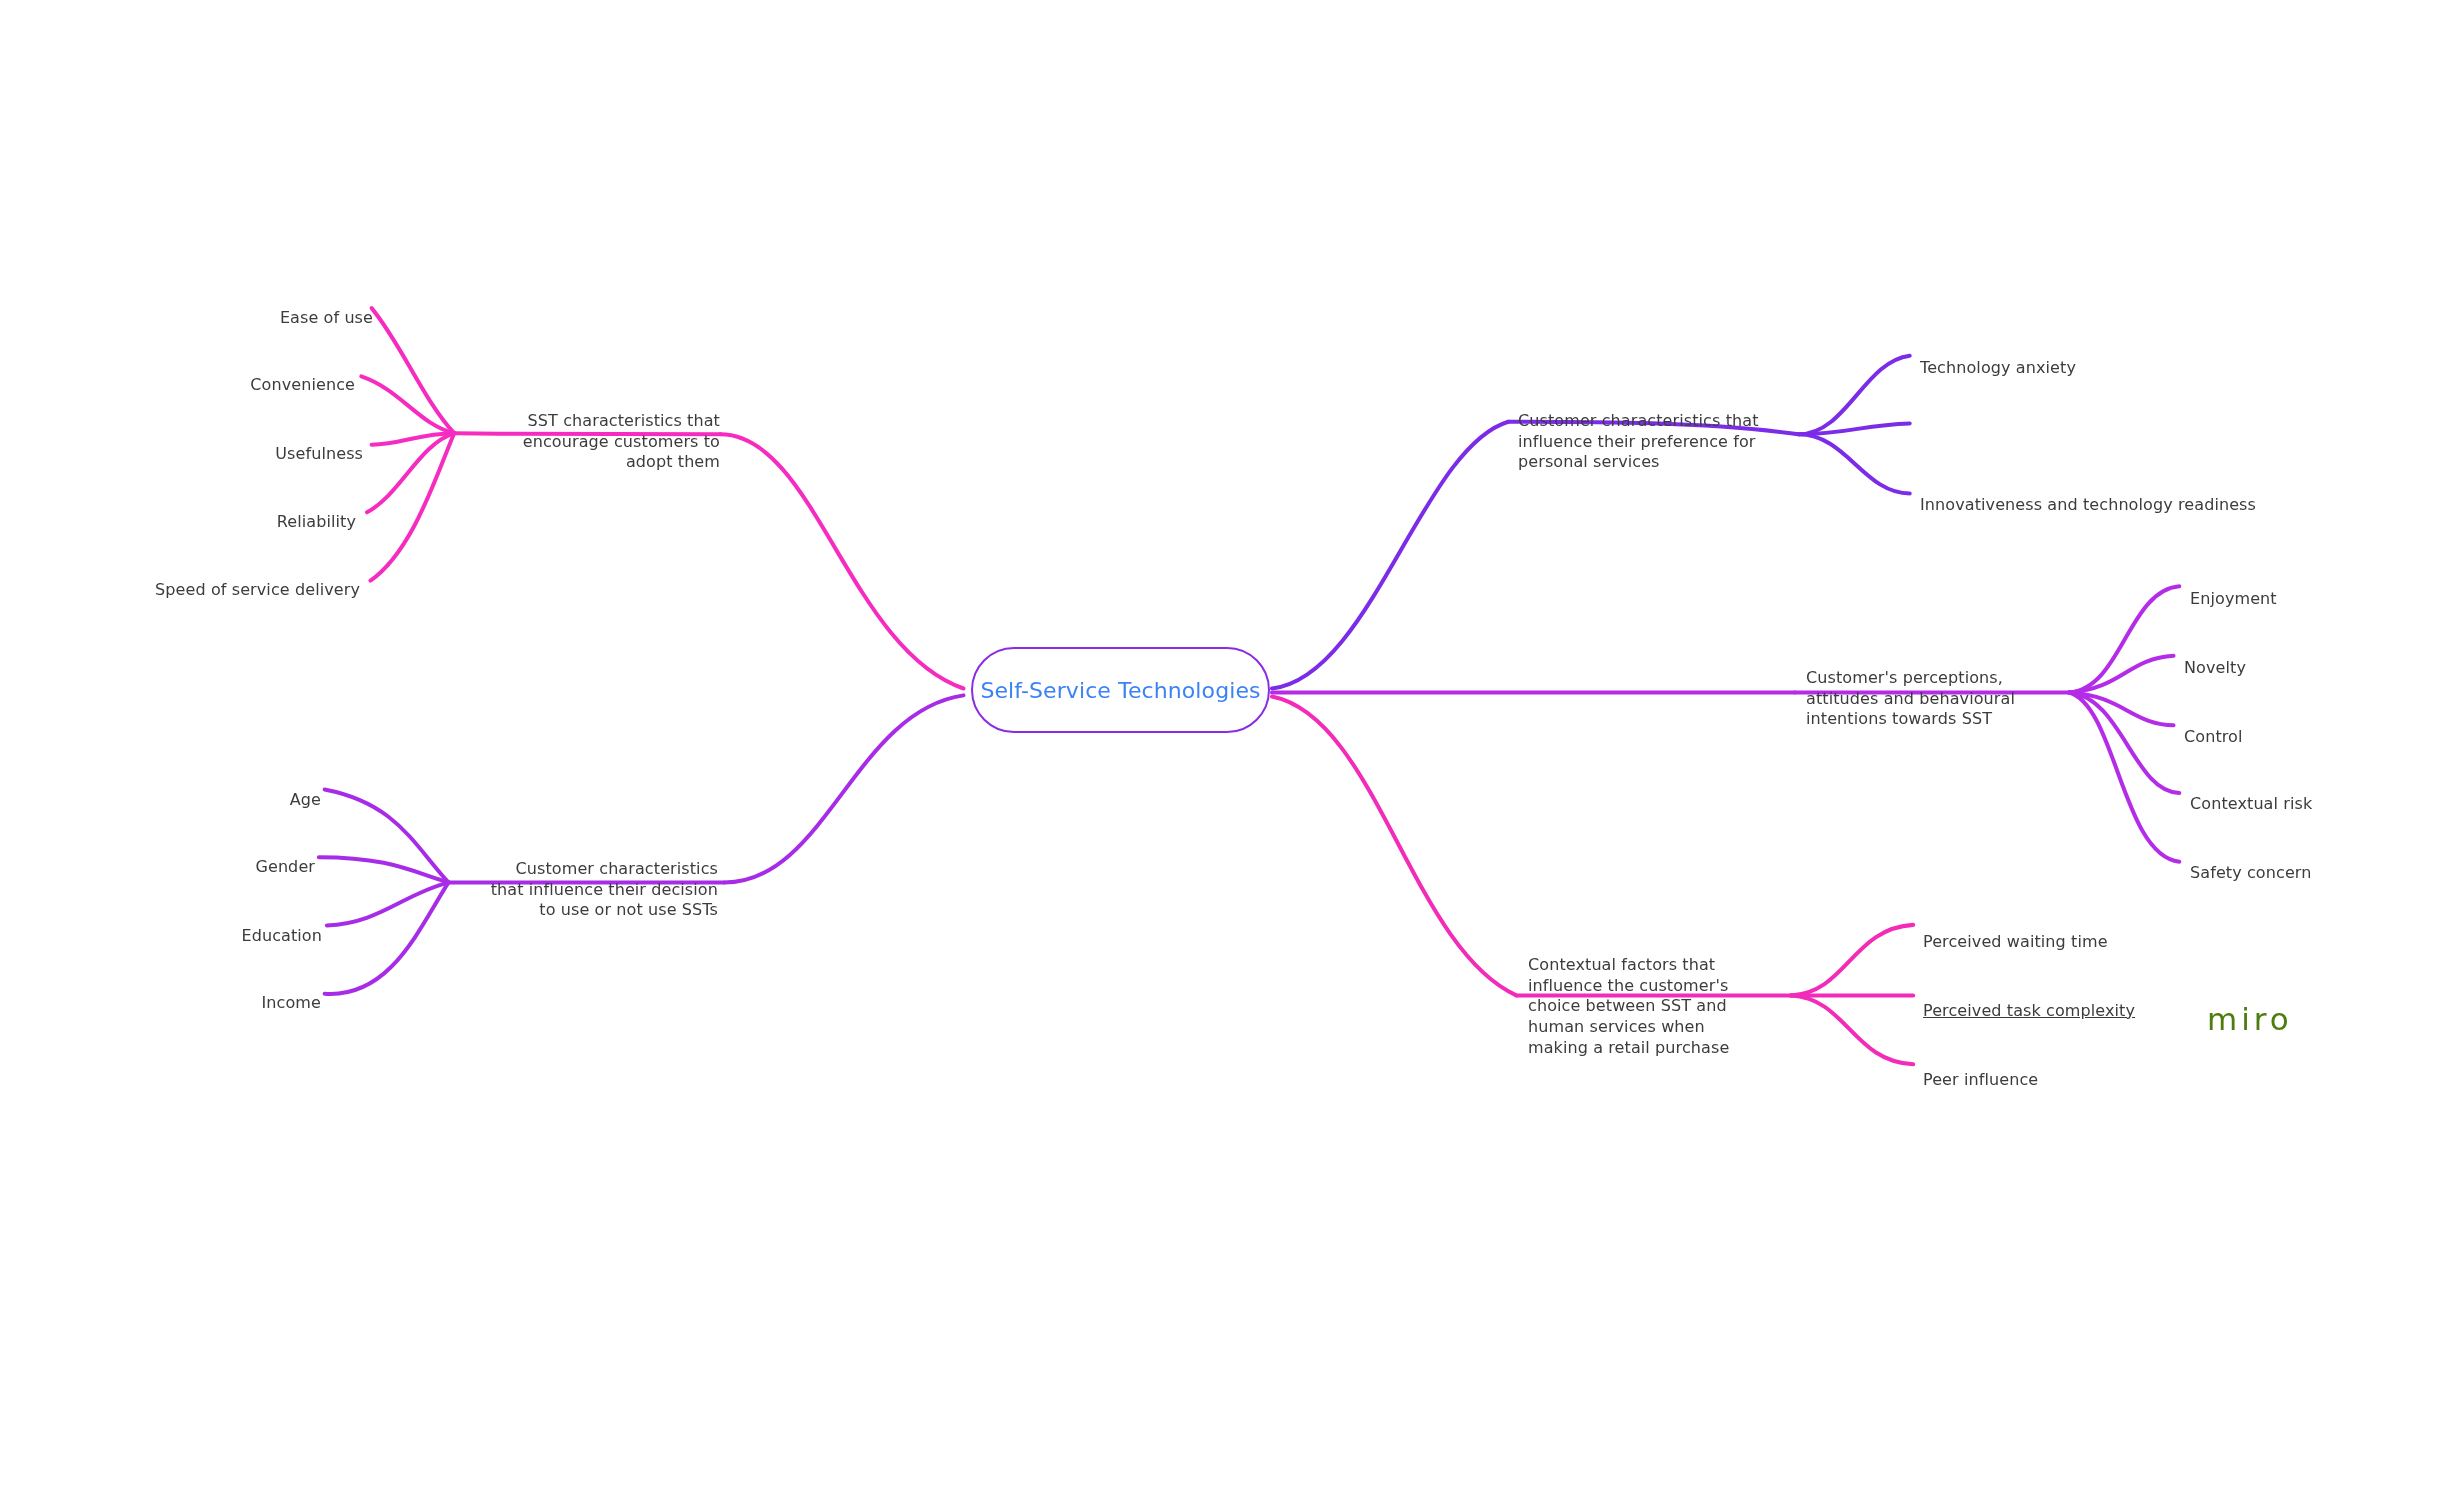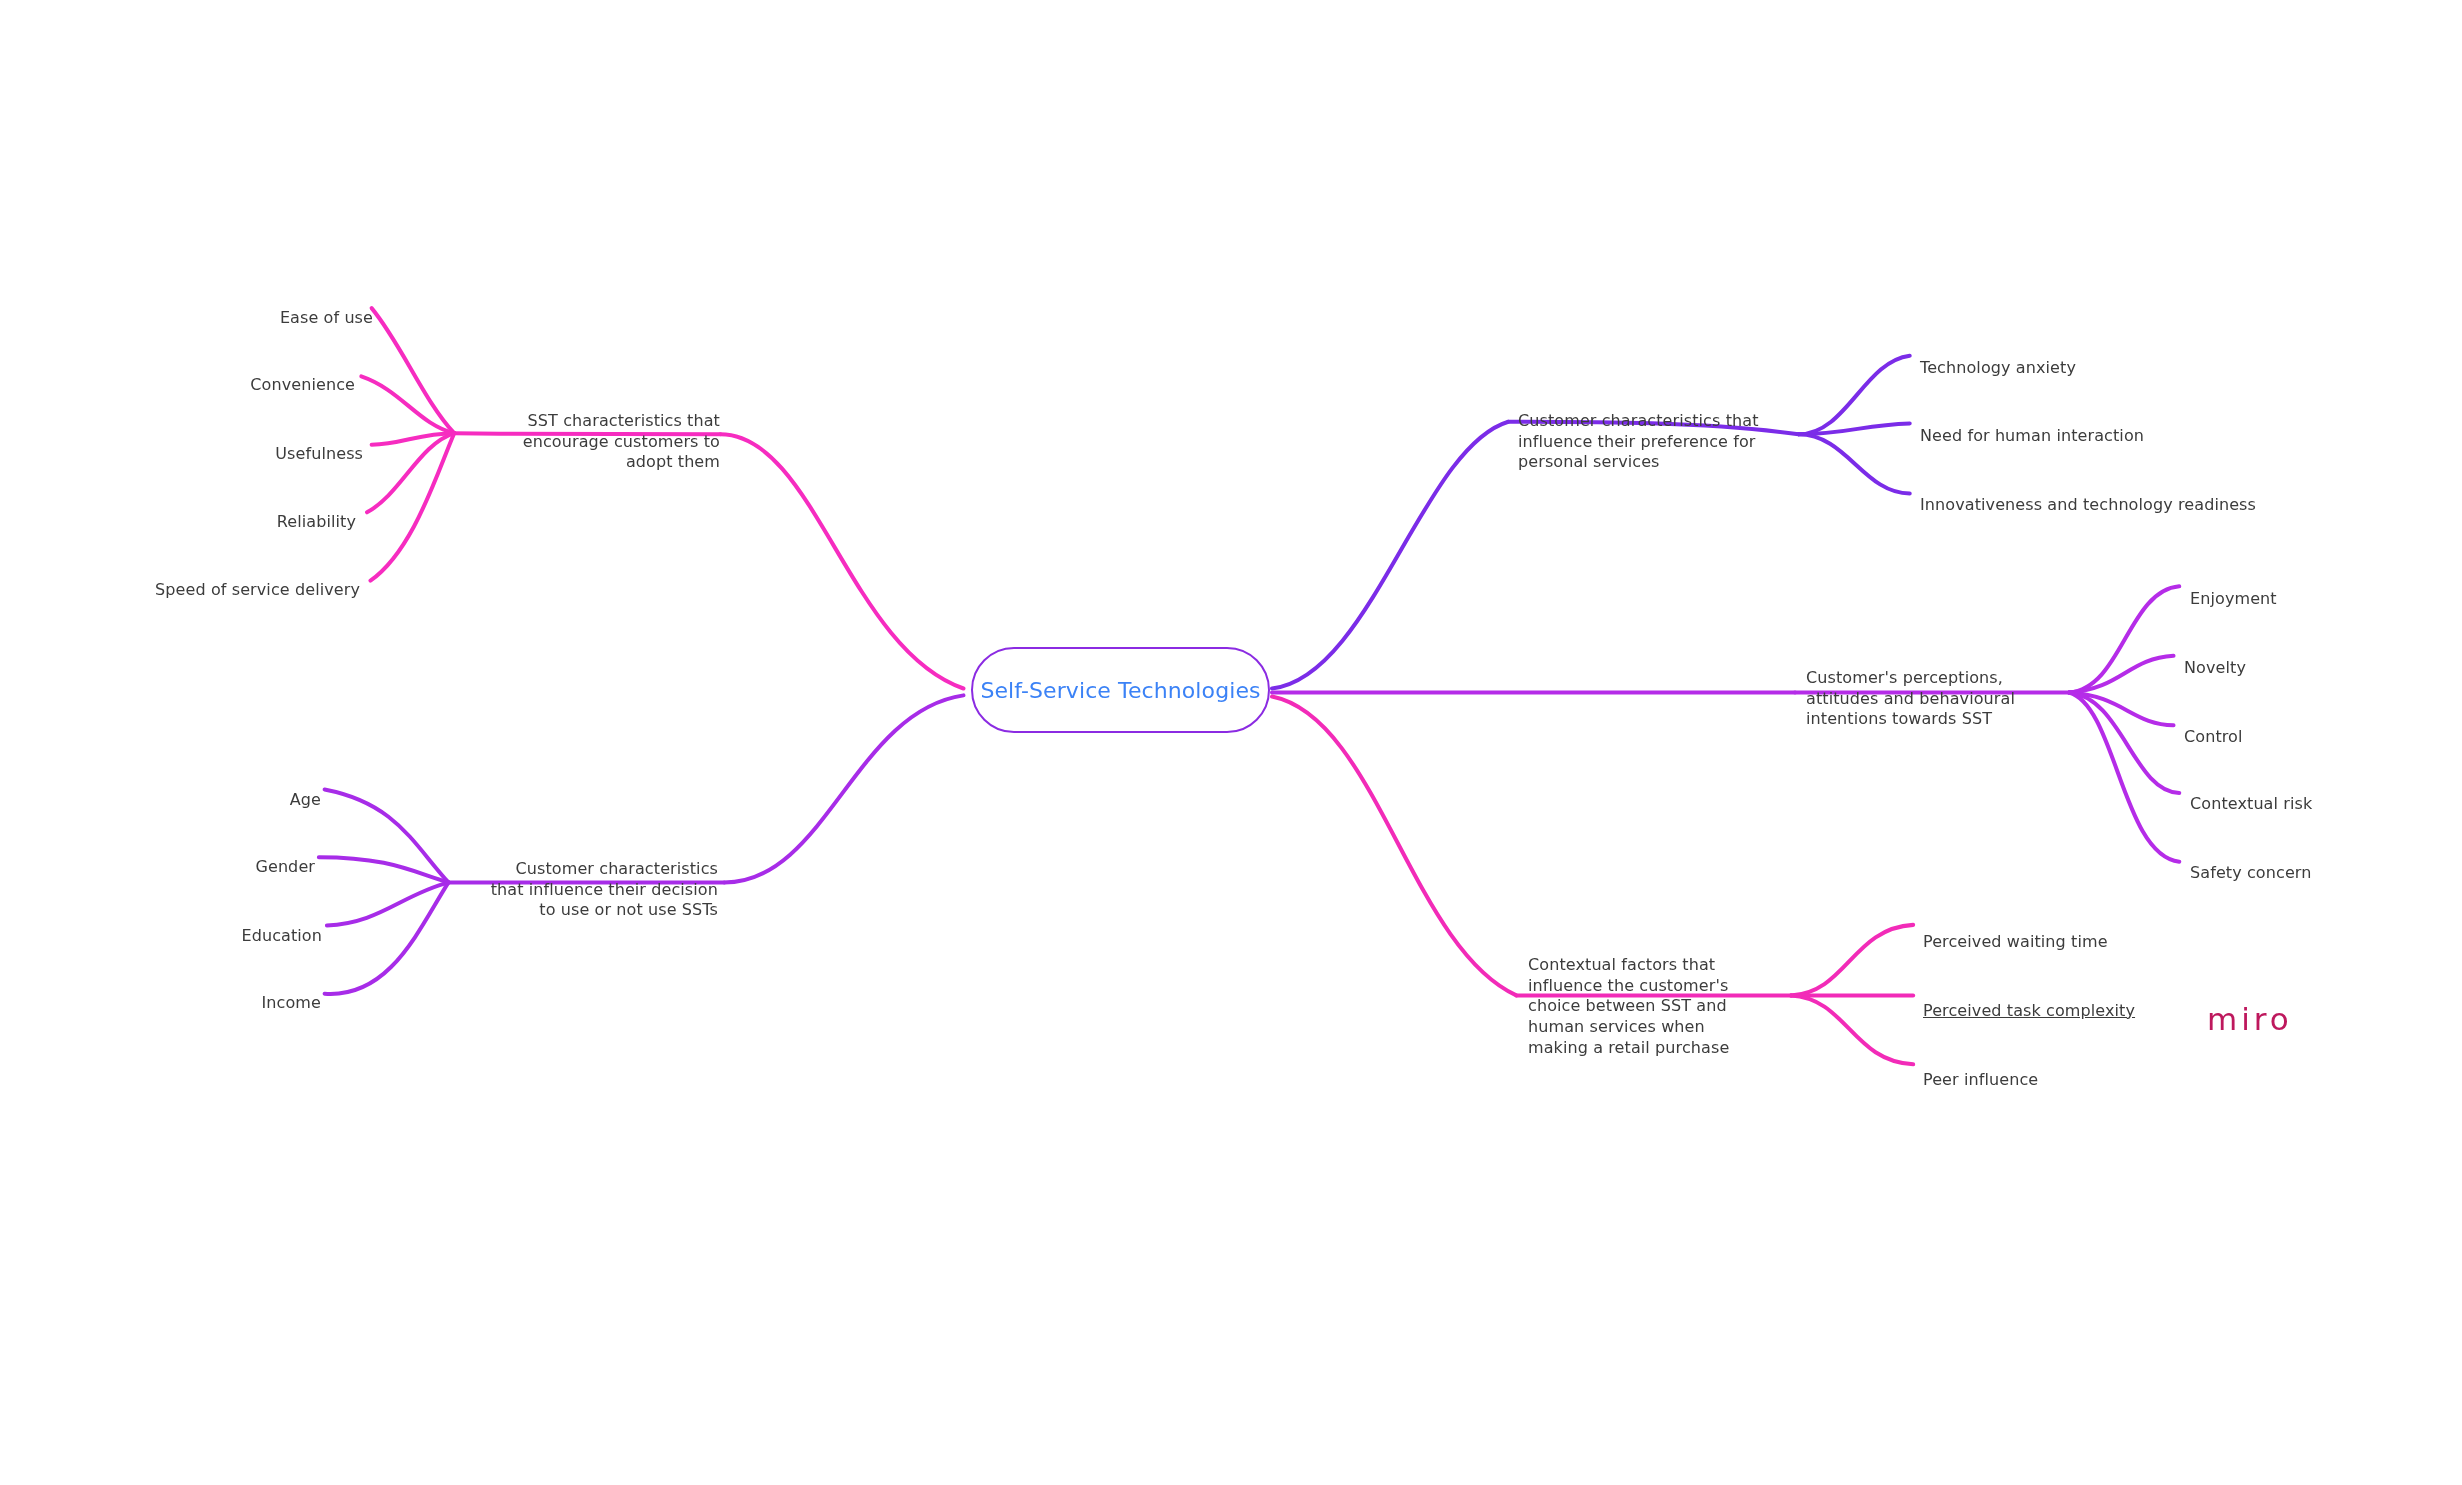--- a/index.html
+++ b/index.html
@@ -32,21 +32,21 @@
     background:#ffffff;
     box-sizing:border-box;
     display:flex;align-items:center;justify-content:center;
   }
   #central-node .central-text{
     color:#3b82f6;font-size:22px;letter-spacing:0.1px;
   }
 
   #miro-watermark{
     position:absolute;left:2207px;top:1001px;
-    color:#be185d;
+    color:#4d7c0f;
     font-size:31px;
     letter-spacing:4px;
     font-weight:400;
     user-select:none;
   }
 </style>
 </head>
 <body>
 
 <div id="canvas">
@@ -146,23 +146,20 @@
   </div>
 
   <div class="node-label align-left" style="left:1518px;top:390px;width:270px;">
     <span>Customer characteristics that
 influence their preference for
 personal services</span>
   </div>
   <div class="node-label align-left" style="left:1920px;top:337px;width:241px;">
     <span>Technology anxiety</span>
   </div>
-  <div class="node-label align-left" style="left:1920px;top:405px;width:321px;">
-    <span>Need for human interaction</span>
-  </div>
   <div class="node-label align-left" style="left:1920px;top:474px;width:402px;">
     <span>Innovativeness and technology readiness</span>
   </div>
 
   <div class="node-label align-left" style="left:1806px;top:647px;width:241px;">
     <span>Customer's perceptions,
 attitudes and behavioural
 intentions towards SST</span>
   </div>
   <div class="node-label align-left" style="left:2190px;top:568px;width:195px;">

